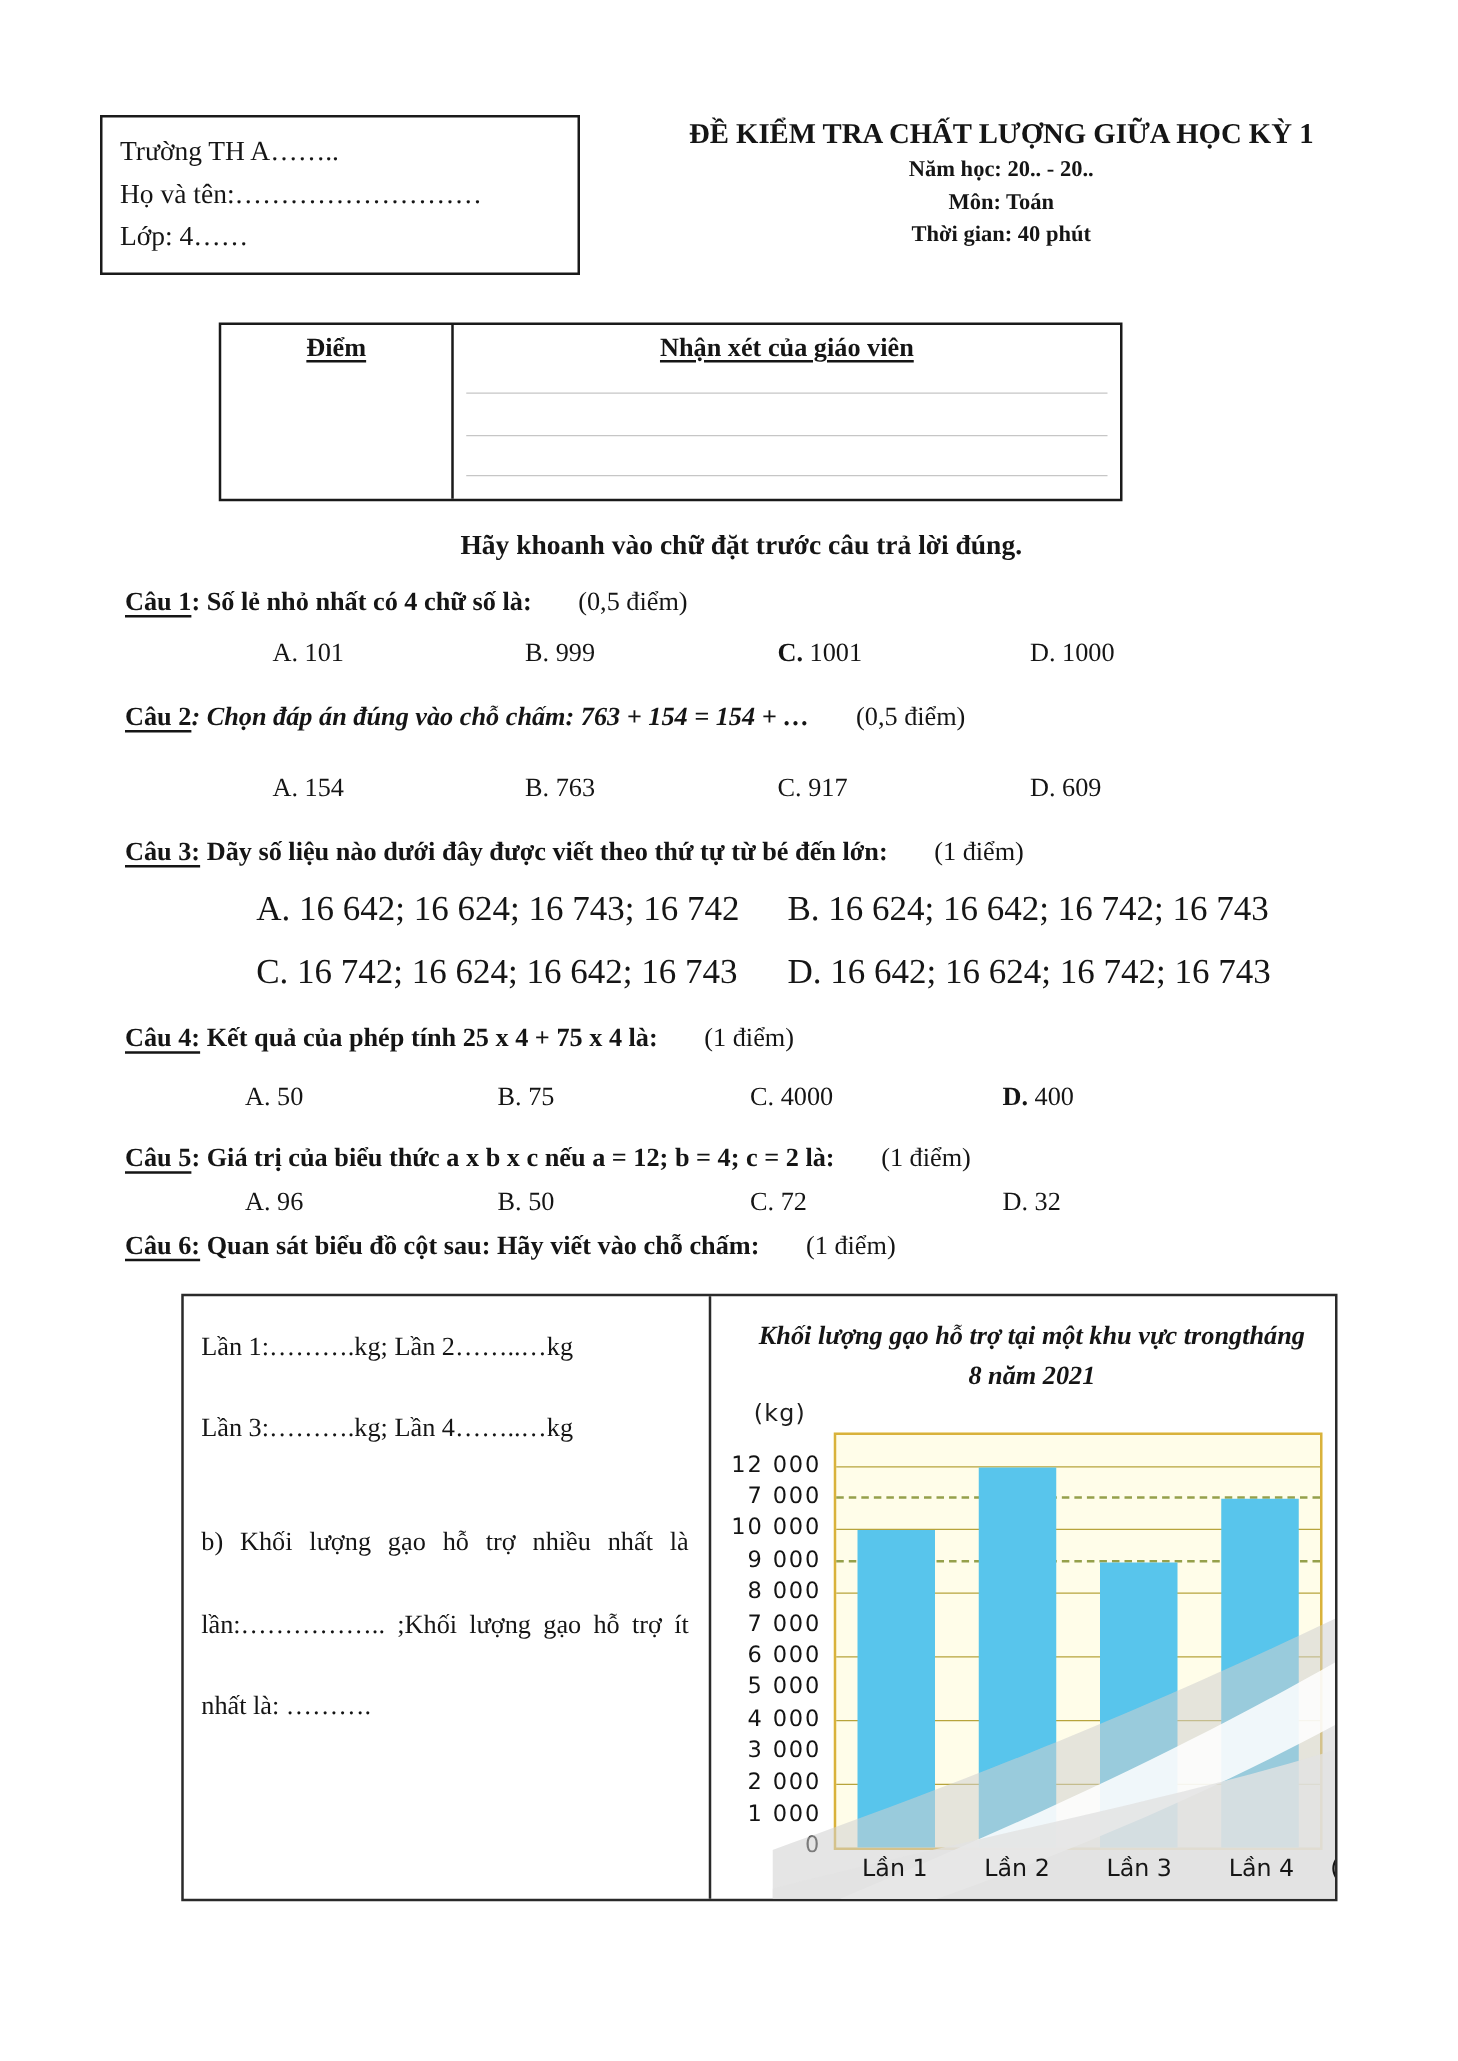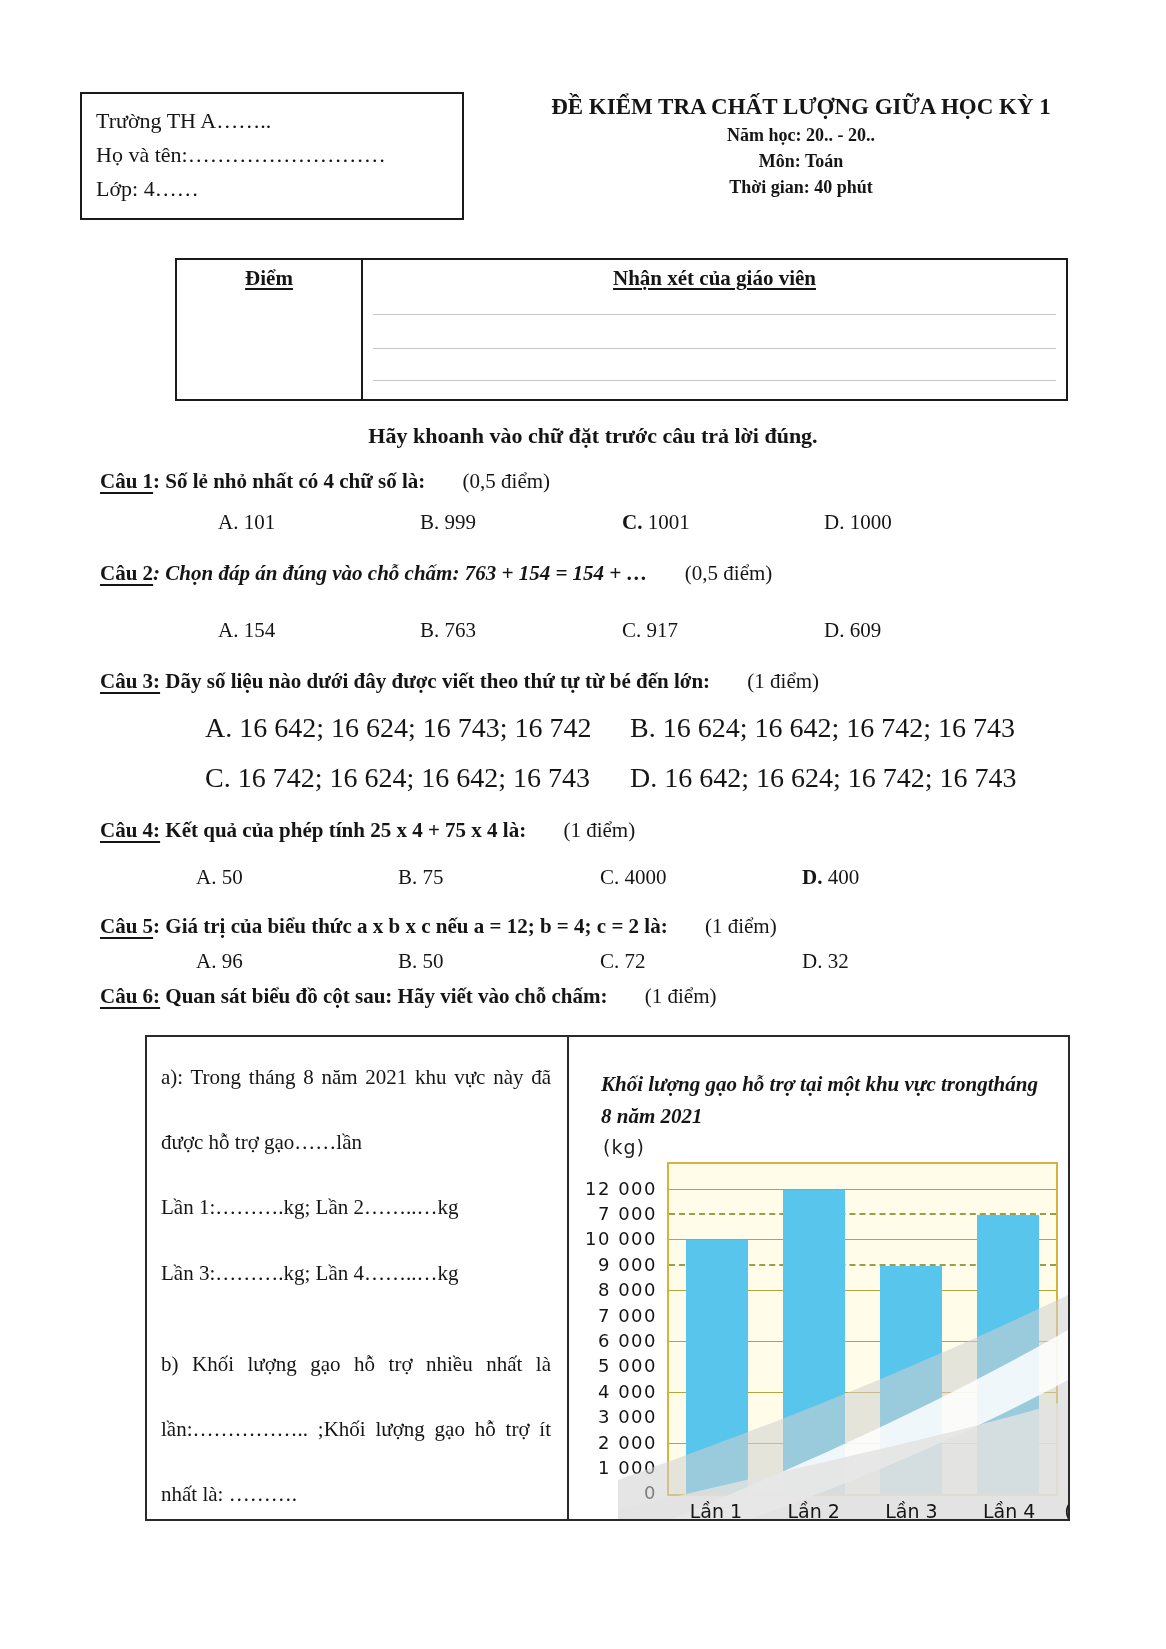--- a/index.html
+++ b/index.html
@@ -15,21 +15,21 @@
   .school-box{
     width:352px;border:2px solid #1a1a1a;padding:10px 14px 12px 14px;
     font-size:22px;line-height:1.55;flex:none;
   }
   .title-block{flex:1;text-align:center;padding-left:28px;font-weight:bold;}
   .title-main{font-size:23px;line-height:1.3;}
   .title-sub{font-size:18px;line-height:1.45;}
 
   
   .score-table{
-    margin:38px 0 0 175px;width:893px;border:2px solid #1a1a1a;
+    margin:38px 0 0 175px;width:723px;border:2px solid #1a1a1a;
     display:flex;height:143px;box-sizing:border-box;
   }
   .score-cell{width:186px;border-right:2px solid #1a1a1a;text-align:center;
     font-size:21px;font-weight:bold;padding-top:6px;box-sizing:border-box;}
   .comment-cell{flex:1;text-align:center;font-size:21px;font-weight:bold;
     padding-top:6px;position:relative;font-family:Liberation Serif, serif;}
   .score-cell u,.comment-cell u{text-decoration:underline;text-underline-offset:3px;}
   .comment-line{position:absolute;left:10px;right:10px;border-bottom:1.5px solid #c6c6c6;}
   .cl1{top:54px;} .cl2{top:88px;} .cl3{top:120px;}
 
@@ -55,22 +55,22 @@
     display:flex;box-sizing:border-box;
   }
   .fig-left{
     width:422px;flex:none;border-right:2px solid #2a2a2a;box-sizing:border-box;
     padding:8px 16px 0 14px;font-size:21px;
   }
   .fig-left p{margin:0;text-align:justify;line-height:3.1;}
   .fig-left .pb{margin-top:26px;}
   .fig-right{flex:1;position:relative;overflow:hidden;padding:16px 10px 0 6px;}
   .chart-title{
-    font-weight:bold;font-style:italic;font-size:21px;
-    line-height:1.5;margin:16px 8px 0 26px;
+    text-align:center;font-weight:bold;font-style:italic;font-size:21px;
+    line-height:1.5;margin:0 8px 0 26px;
   }
   .chart-area{position:relative;margin-top:30px;font-family:"DejaVu Sans", sans-serif;}
   .kg-label{
     position:absolute;top:-26px;left:28px;font-size:19px;color:#1d1d1d;letter-spacing:1px;
   }
   .chart-wrap{display:flex;}
   .y-axis{width:92px;position:relative;height:330px;flex:none;}
   .ytick{
     position:absolute;right:10px;transform:translateY(50%);
     font-size:18px;letter-spacing:1.5px;color:#141414;white-space:nowrap;
@@ -199,21 +199,20 @@
 
   <div class="q">
     <div class="q-line" style="margin-top:10px;">
       <span class="q-label">Câu 6:</span><span class="q-strong">  </span> <span class="q-strong">Quan sát biểu đồ cột sau: Hãy viết vào chỗ chấm:</span>
       <span class="q-points">(1 điểm)</span>
     </div>
   </div>
 
   <div class="figure-box">
     <div class="fig-left">
-      <p>a): Trong tháng 8 năm 2021 khu vực này đã được hỗ trợ gạo……lần</p>
       <p>Lần 1:……….kg; Lần 2……..…kg</p>
       <p>Lần 3:……….kg; Lần 4……..…kg</p>
       <p class="pb">b) Khối lượng gạo hỗ trợ nhiều nhất là lần:…………….. ;Khối lượng gạo hỗ trợ ít nhất là: ……….</p>
     </div>
     <div class="fig-right">
       <div class="chart-title">Khối lượng gạo hỗ trợ tại một khu vực trongtháng 8 năm 2021</div>
       <div class="chart-area">
         <div class="kg-label">(kg)</div>
         <div class="chart-wrap">
           <div class="y-axis">

